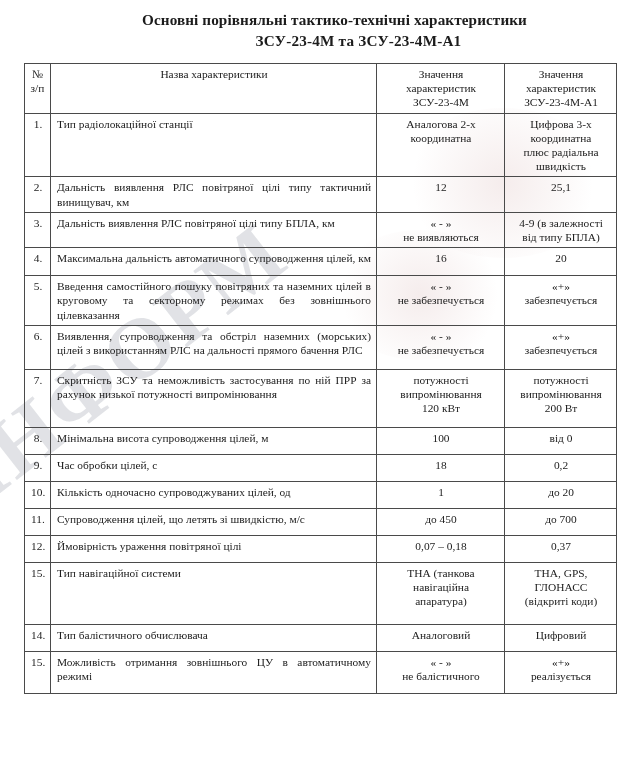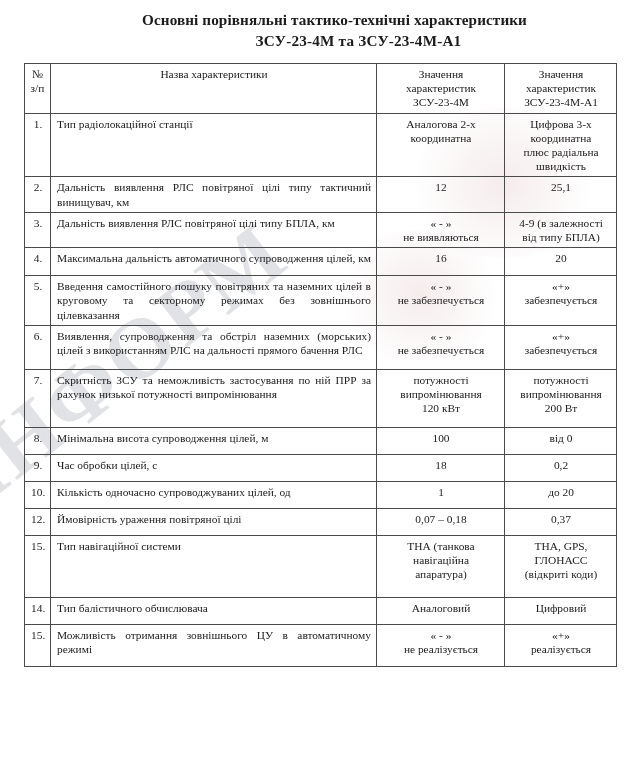--- a/index.html
+++ b/index.html
@@ -279,20 +279,30 @@
           <td class="num" style="height: 20px;">10.</td>
           <td class="name nojust">Кількість одночасно супроводжуваних цілей, од</td>
           <td class="val">
             <span class="vline">1</span>
           </td>
           <td class="val">
             <span class="vline">до 20</span>
           </td>
         </tr>
         <tr>
+          <td class="num" style="height: 20px;">11.</td>
+          <td class="name nojust">Супроводження цілей, що летять зі швидкістю, м/с</td>
+          <td class="val">
+            <span class="vline">до 450</span>
+          </td>
+          <td class="val">
+            <span class="vline">до 700</span>
+          </td>
+        </tr>
+        <tr>
           <td class="num" style="height: 20px;">12.</td>
           <td class="name nojust">Ймовірність ураження повітряної цілі</td>
           <td class="val">
             <span class="vline">0,07 – 0,18</span>
           </td>
           <td class="val">
             <span class="vline">0,37</span>
           </td>
         </tr>
         <tr>
@@ -317,21 +327,21 @@
           </td>
           <td class="val">
             <span class="vline">Цифровий</span>
           </td>
         </tr>
         <tr>
           <td class="num" style="height: 35px; margin-left: 36px;">15.</td>
           <td class="name">Можливість отримання зовнішнього ЦУ в автоматичному режимі</td>
           <td class="val">
             <span class="vline">« - »</span>
-            <span class="vline">не реалізується</span>
+            <span class="vline">не балістичного</span>
           </td>
           <td class="val">
             <span class="vline">«+»</span>
             <span class="vline">реалізується</span>
           </td>
         </tr>
       </tbody>
   </table>
 </div>
 

